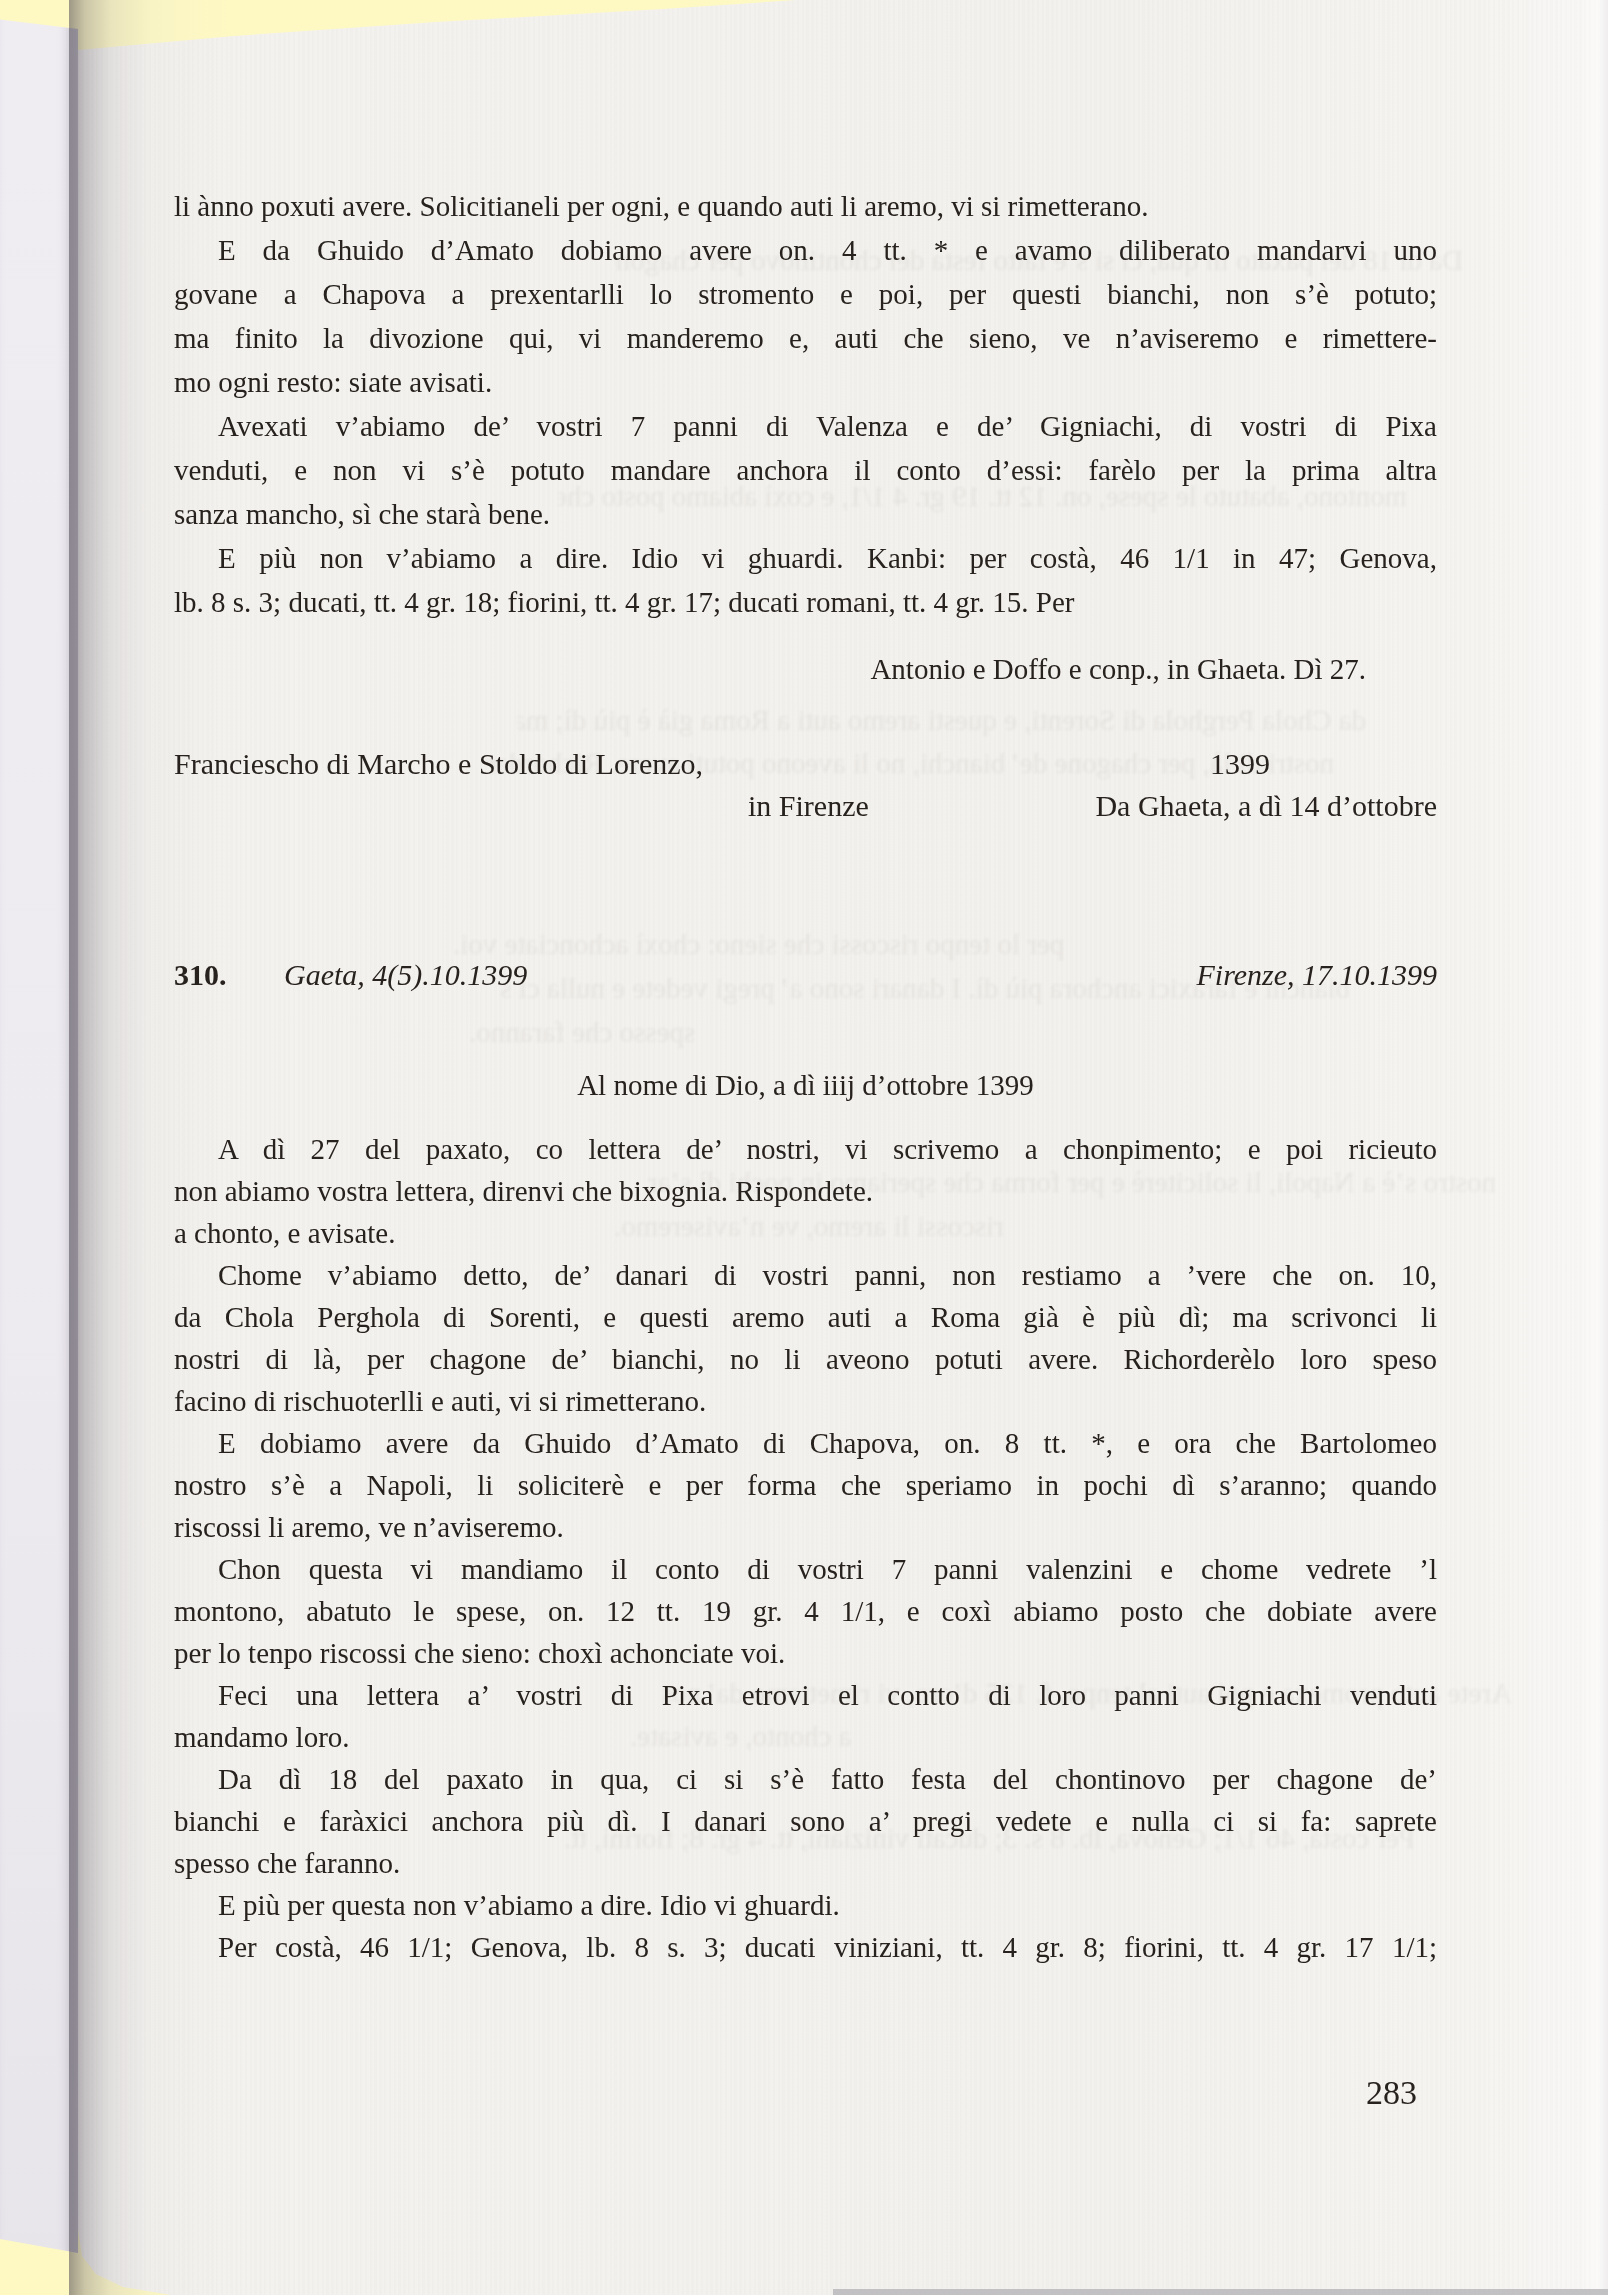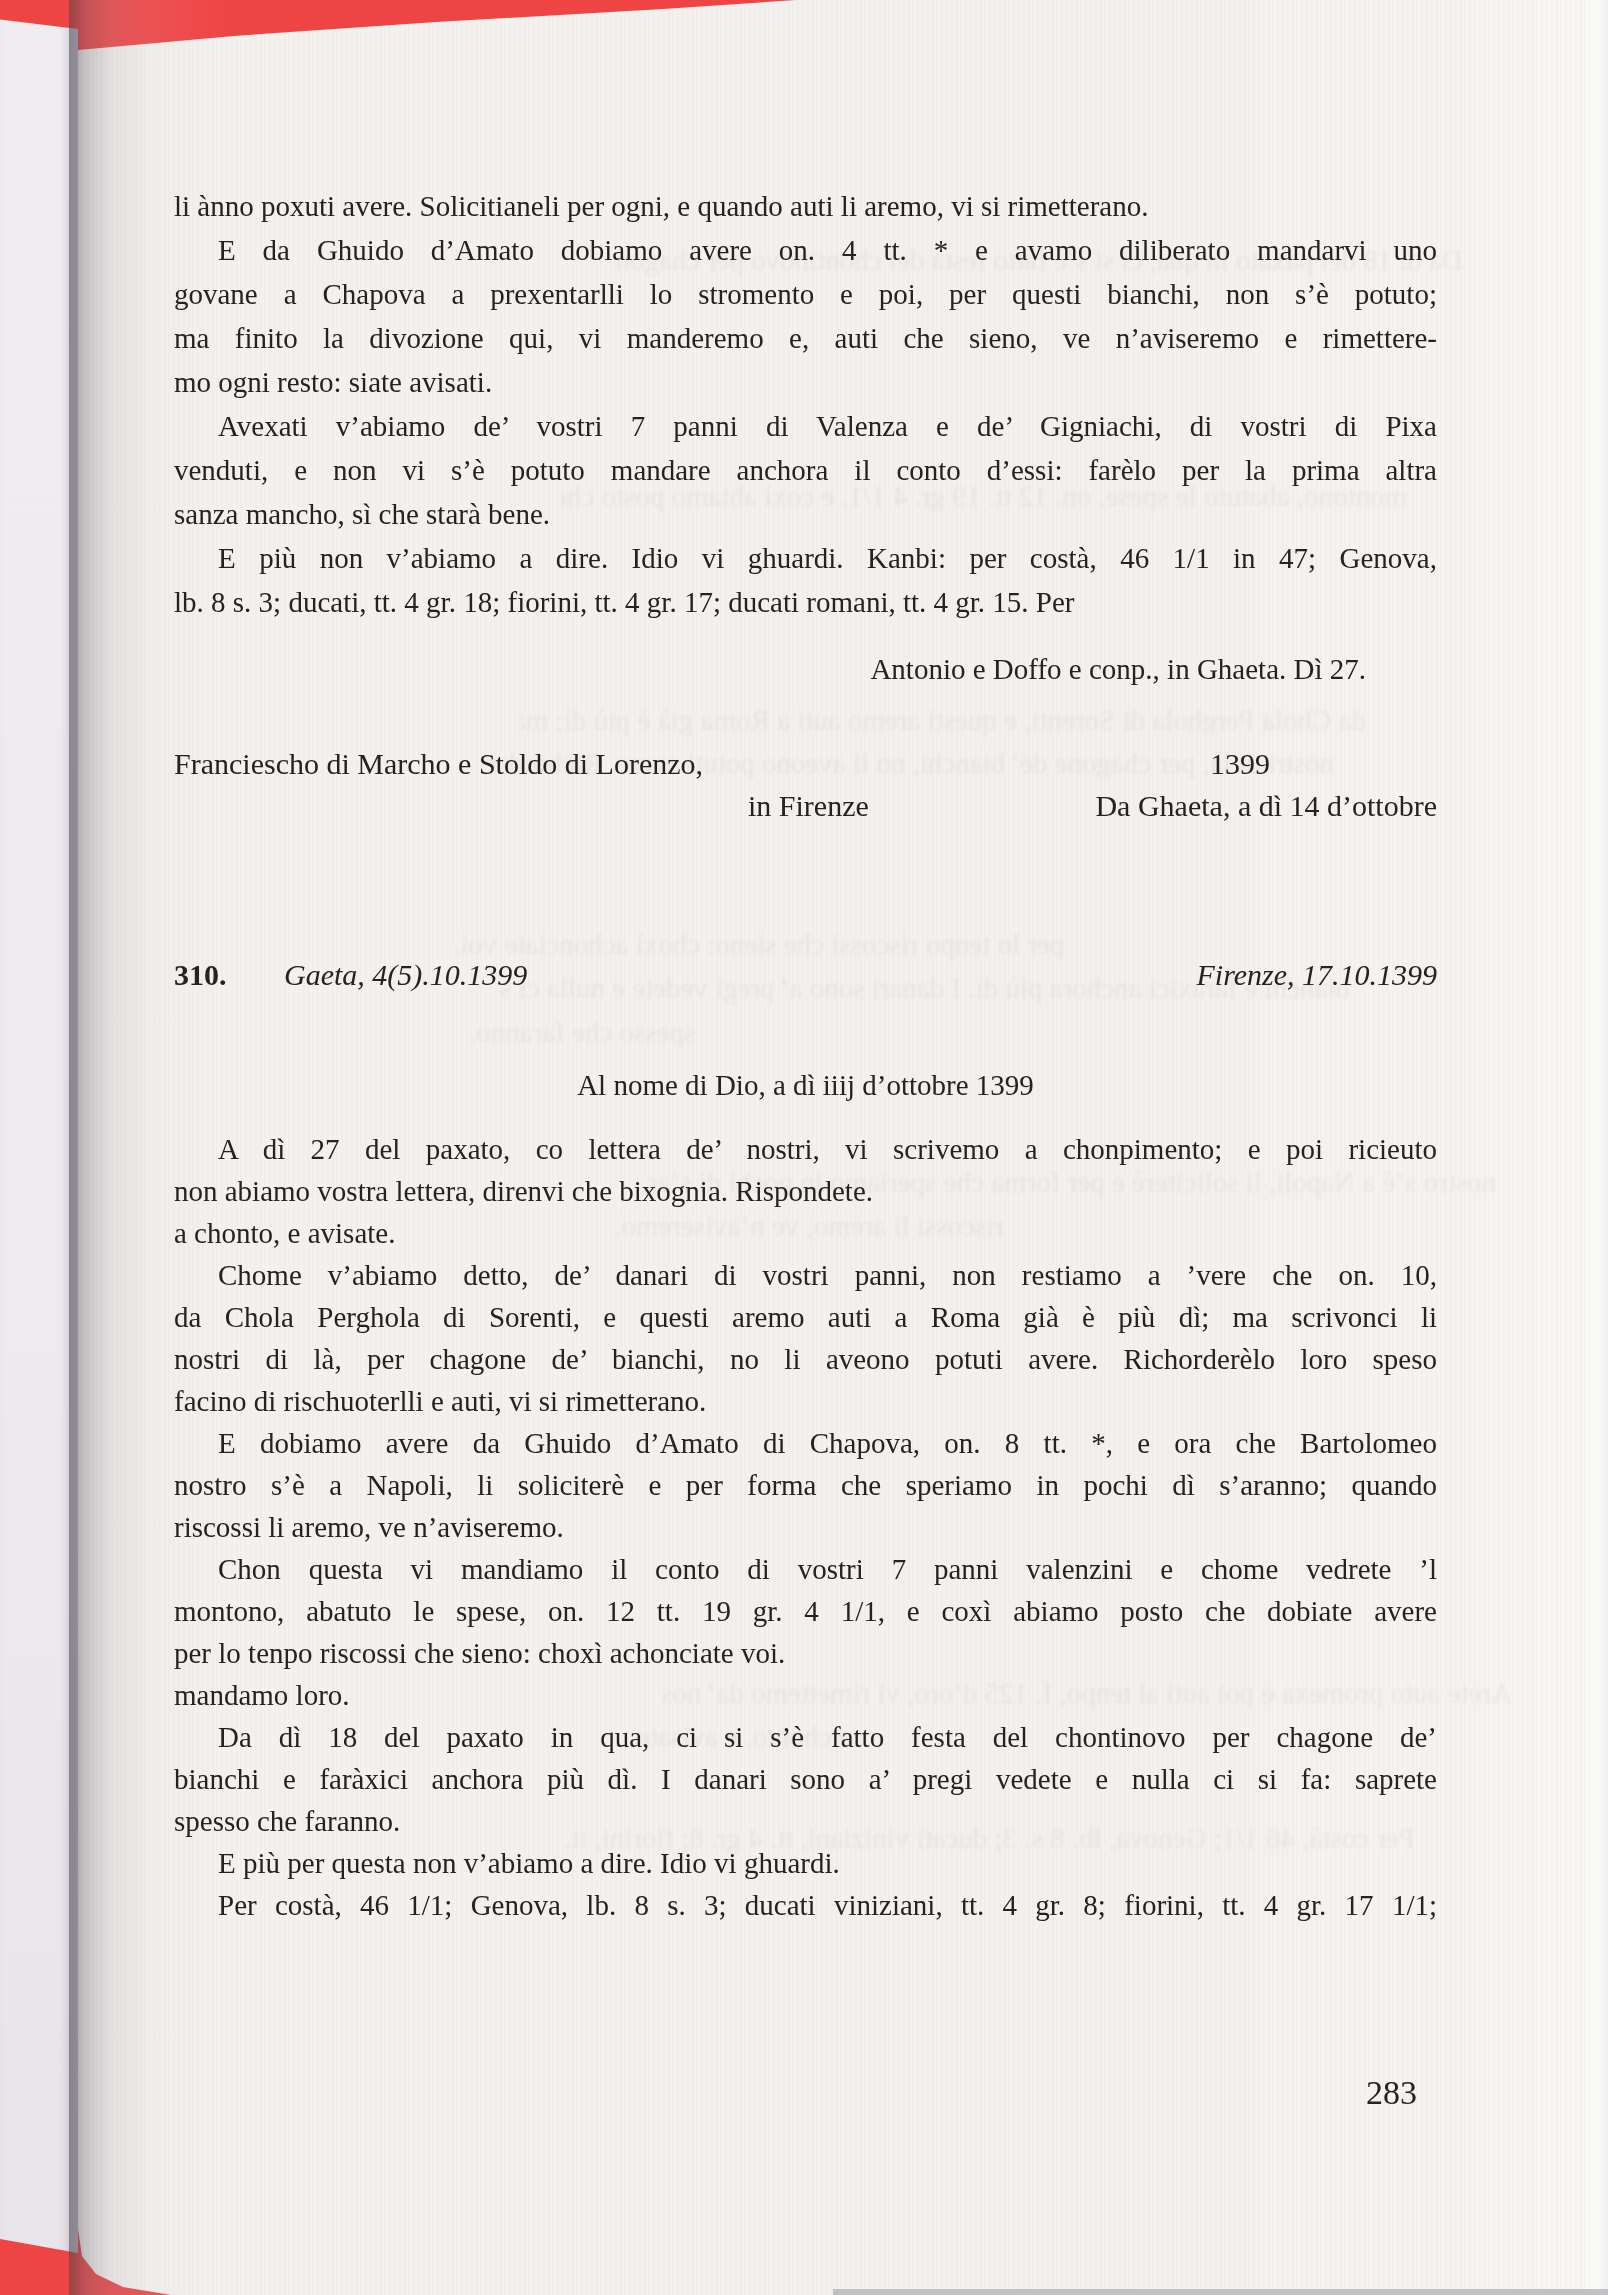--- a/index.html
+++ b/index.html
@@ -5,21 +5,21 @@
   html, body {
     margin: 0;
     padding: 0;
     background: #08080a;
   }
   .scan {
     position: relative;
     width: 1608px;
     height: 2295px;
     overflow: hidden;
-    background: #ef4444;
+    background: #fef9c3;
     font-family: "Liberation Serif", "DejaVu Serif", serif;
     color: #27221e;
   }
   
   .facing {
     position: absolute;
     left: 0; top: 0;
     width: 78px; height: 2295px;
     background: linear-gradient(180deg, #efecf2 0%, #edeaf0 55%, #e7e4ea 100%);
     clip-path: polygon(0 19.4px, 78px 29px, 78px 2253px, 0 2239px);
@@ -203,20 +203,21 @@
         <div class="tl ind">Chome v’abiamo detto, de’ danari di vostri panni, non restiamo a ’vere che on. 10,</div>
         <div class="tl">da Chola Perghola di Sorenti, e questi aremo auti a Roma già è più dì; ma scrivonci li</div>
         <div class="tl">nostri di là, per chagone de’ bianchi, no li aveono potuti avere. Richorderèlo loro speso</div>
         <div class="tl end">facino di rischuoterlli e auti, vi si rimetterano.</div>
         <div class="tl ind">E dobiamo avere da Ghuido d’Amato di Chapova, on. 8 tt. *, e ora che Bartolomeo</div>
         <div class="tl">nostro s’è a Napoli, li soliciterè e per forma che speriamo in pochi dì s’aranno; quando</div>
         <div class="tl end">riscossi li aremo, ve n’aviseremo.</div>
         <div class="tl ind">Chon questa vi mandiamo il conto di vostri 7 panni valenzini e chome vedrete ’l</div>
         <div class="tl">montono, abatuto le spese, on. 12 tt. 19 gr. 4 1/1, e coxì abiamo posto che dobiate avere</div>
         <div class="tl end">per lo tenpo riscossi che sieno: choxì achonciate voi.</div>
+        <div class="tl ind">Feci una lettera a’ vostri di Pixa etrovi el contto di loro panni Gigniachi venduti</div>
         <div class="tl end">mandamo loro.</div>
         <div class="tl ind">Da dì 18 del paxato in qua, ci si s’è fatto festa del chontinovo per chagone de’</div>
         <div class="tl">bianchi e faràxici anchora più dì. I danari sono a’ pregi vedete e nulla ci si fa: saprete</div>
         <div class="tl end">spesso che faranno.</div>
         <div class="tl ind end">E più per questa non v’abiamo a dire. Idio vi ghuardi.</div>
         <div class="tl ind">Per costà, 46 1/1; Genova, lb. 8 s. 3; ducati viniziani, tt. 4 gr. 8; fiorini, tt. 4 gr. 17 1/1;</div>
       </div>
 
     <div class="pagenum">283</div>
 

